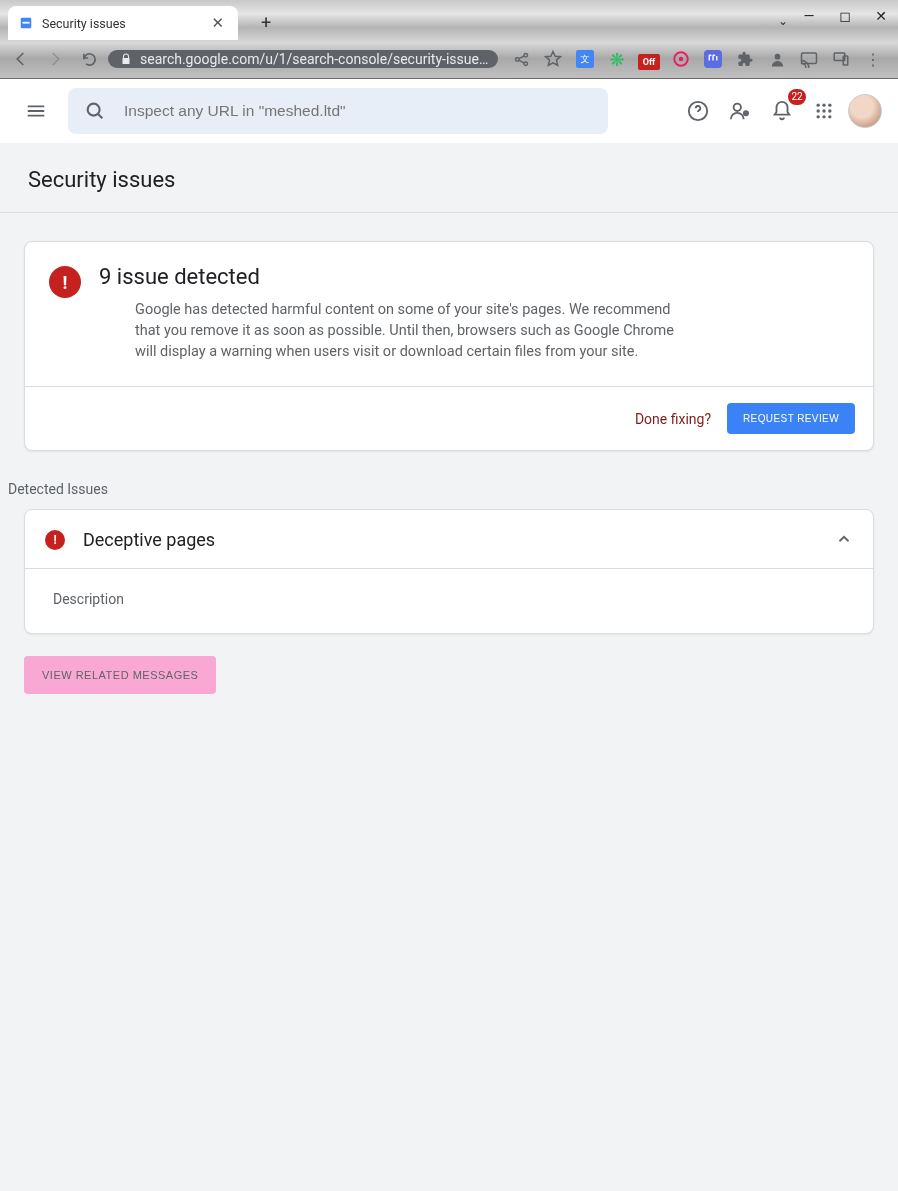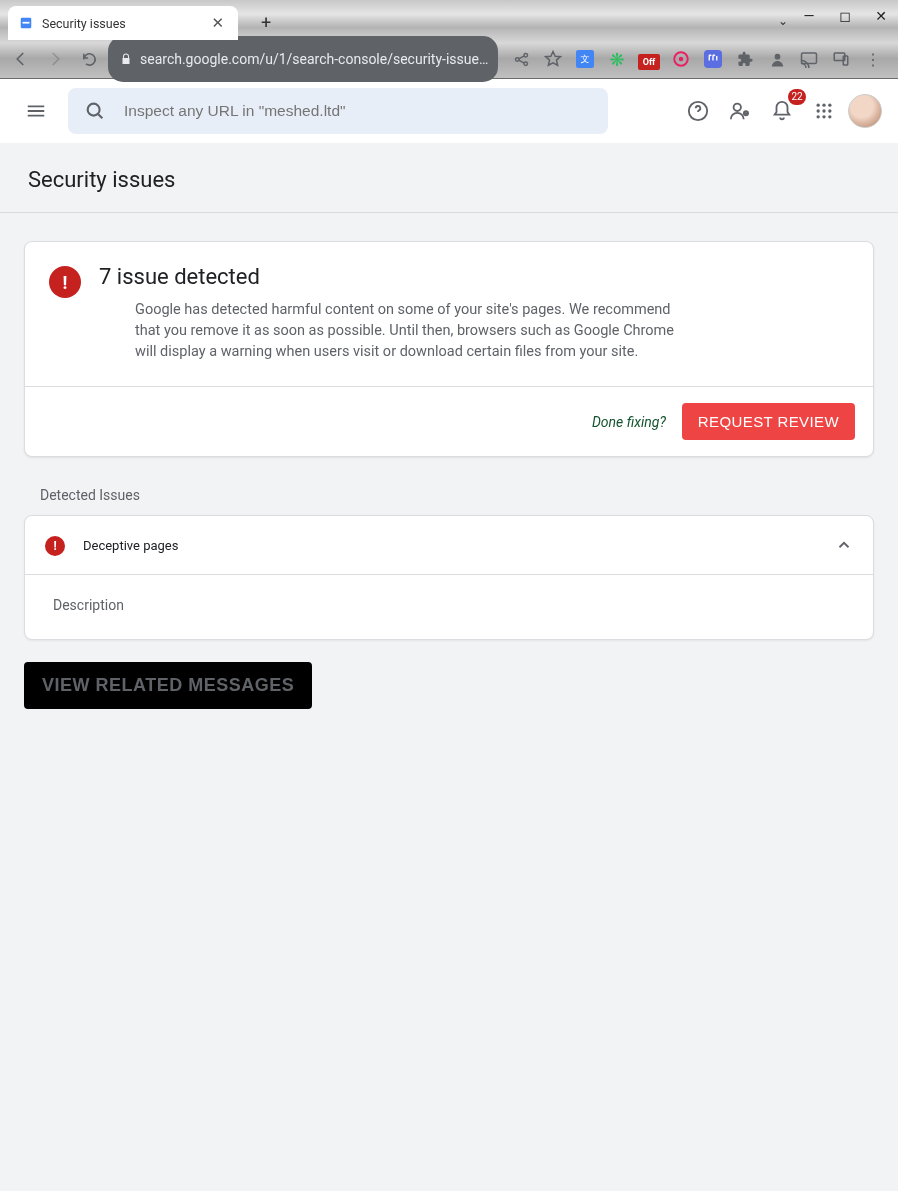--- a/index.html
+++ b/index.html
@@ -23,21 +23,21 @@
   .win-controls { position:absolute; right:6px; top:8px; display:flex; gap:14px; color:#222;}
   .win-controls span{ width:22px; text-align:center; font-size:14px; }
   .dropdown-caret { position:absolute; right:110px; top:14px; color:#333; font-size:12px;}
   
   .addr-row {
     height:38px; display:flex; align-items:center; padding:0 6px; gap:4px;
   }
   .nav-btn { width:30px; height:30px; display:flex; align-items:center; justify-content:center; color:#5f6368; font-size:18px;}
   .nav-btn.disabled{ opacity:.4;}
   .addr-bar {
-    flex:0 0 390px; height:46px; background:#5f6368; border-radius:15px; display:flex; align-items:center;
+    flex:0 0 390px; height:18px; background:#5f6368; border-radius:15px; display:flex; align-items:center;
     padding:0 12px; color:#e8eaed; font-size:14px; overflow:hidden; white-space:nowrap;
   }
   .addr-bar .lock{ margin-right:8px; font-size:13px; color:#e8eaed;}
   .tool-icons { display:flex; align-items:center; gap:10px; margin-left:8px; }
   .tool-icons .ti { width:22px; height:22px; display:flex; align-items:center; justify-content:center; font-size:16px;}
   .ti.gray{ color:#5f6368;}
   .ext-badge {
     width:22px; height:16px; background:#c5221f; border-radius:2px; color:#fff; font-size:9px; font-weight:700;
     display:flex; align-items:center; justify-content:center; margin-top:6px;
   }
@@ -78,42 +78,42 @@
   .error-circle {
     width:32px; height:32px; min-width:32px; border-radius:50%; background:#c5221f; color:#fff;
     display:flex; align-items:center; justify-content:center; font-weight:700; font-size:18px; margin-top:2px;
   }
   .error-circle.small { width:20px; height:20px; min-width:20px; font-size:12px;}
   .alert-text h2 { font-size:22px; color:#202124; font-weight:400; margin-bottom:10px;}
   .alert-text p { font-size:14.5px; color:#5f6368; line-height:1.45; max-width:560px;margin-left:36px;}
   .alert-footer {
     border-top:1px solid #dadce0; padding:16px 18px; display:flex; justify-content:flex-end; align-items:center; gap:16px;
   }
-  .done-text { color:#14532d; font-size:14px;font-style:italic;}
+  .done-text { color:#7f1d1d; font-size:14px;}
   .req-btn {
-    background:#ef4444; color:#fff; border:0; padding:10px 16px; border-radius:4px;
-    font-size:15px; font-weight:500; letter-spacing:.4px; cursor:pointer;
-  }
-  
-  .section-label { color:#5f6368; font-size:14px; padding:30px 24px 0 40px;}
+    background:#3b82f6; color:#fff; border:0; padding:10px 16px; border-radius:4px;
+    font-size:10px; font-weight:500; letter-spacing:.4px; cursor:pointer;
+  }
+  
+  .section-label { color:#5f6368; font-size:14px; padding:30px 24px 0 8px;}
   
   .issue-card { margin:12px 24px 0 24px; background:#fff; border:1px solid #dadce0; border-radius:8px; box-shadow:0 1px 2px rgba(60,64,67,.08);}
   .issue-header { display:flex; align-items:center; padding:18px 20px; gap:18px; cursor:pointer; border-bottom:1px solid #dadce0;}
-  .issue-header .title { font-size:13px; color:#202124;text-align:center;}
+  .issue-header .title { font-size:18px; color:#202124;text-align:center;}
   .issue-header .chev { margin-left:auto; color:#5f6368;}
   .issue-body { padding: 22px 28px 26px 28px; }
   .kv { display:flex; margin-bottom:30px; }
   .kv:last-child{ margin-bottom:0;}
   .kv .k { width:168px; color:#5f6368; font-size:14px;}
   .kv .v { flex:1; color:#202124; font-size:14.5px; line-height:1.45;}
   .learn { color:#1a73e8; text-decoration:none;}
   
   .related-btn {
-    margin:22px 24px 0 24px; display:inline-block; background:#000000; color:#5f6368;
-    border:0; padding:13px 18px; font-size:18px; font-weight:700; letter-spacing:.5px; border-radius:4px; cursor:pointer;
+    margin:22px 24px 0 24px; display:inline-block; background:#f9a8d4; color:#5f6368;
+    border:0; padding:13px 18px; font-size:11px; font-weight:400; letter-spacing:.5px; border-radius:4px; cursor:pointer;
   }
   svg { display:block; }
 </style>
 </head>
 <body>
 
 <div class="chrome">
   <div class="tab-row">
     <div class="tab">
       <span class="favicon">
@@ -275,21 +275,21 @@
 </div>
 
 <div class="content">
   <div class="page-title">Security issues</div>
   <div class="divider"></div>
 
   <div class="card alert-card">
     <div class="alert-body">
       <div class="error-circle">!</div>
       <div class="alert-text">
-        <h2>7 issue detected</h2>
+        <h2>9 issue detected</h2>
         <p>Google has detected harmful content on some of your site's pages. We recommend that you remove it as soon as possible. Until then, browsers such as Google Chrome will display a warning when users visit or download certain files from your site.</p>
       </div>
     </div>
     <div class="alert-footer">
       <span class="done-text">Done fixing?</span>
       <button class="req-btn">REQUEST REVIEW</button>
     </div>
   </div>
 
   <div class="section-label">Detected Issues</div>

